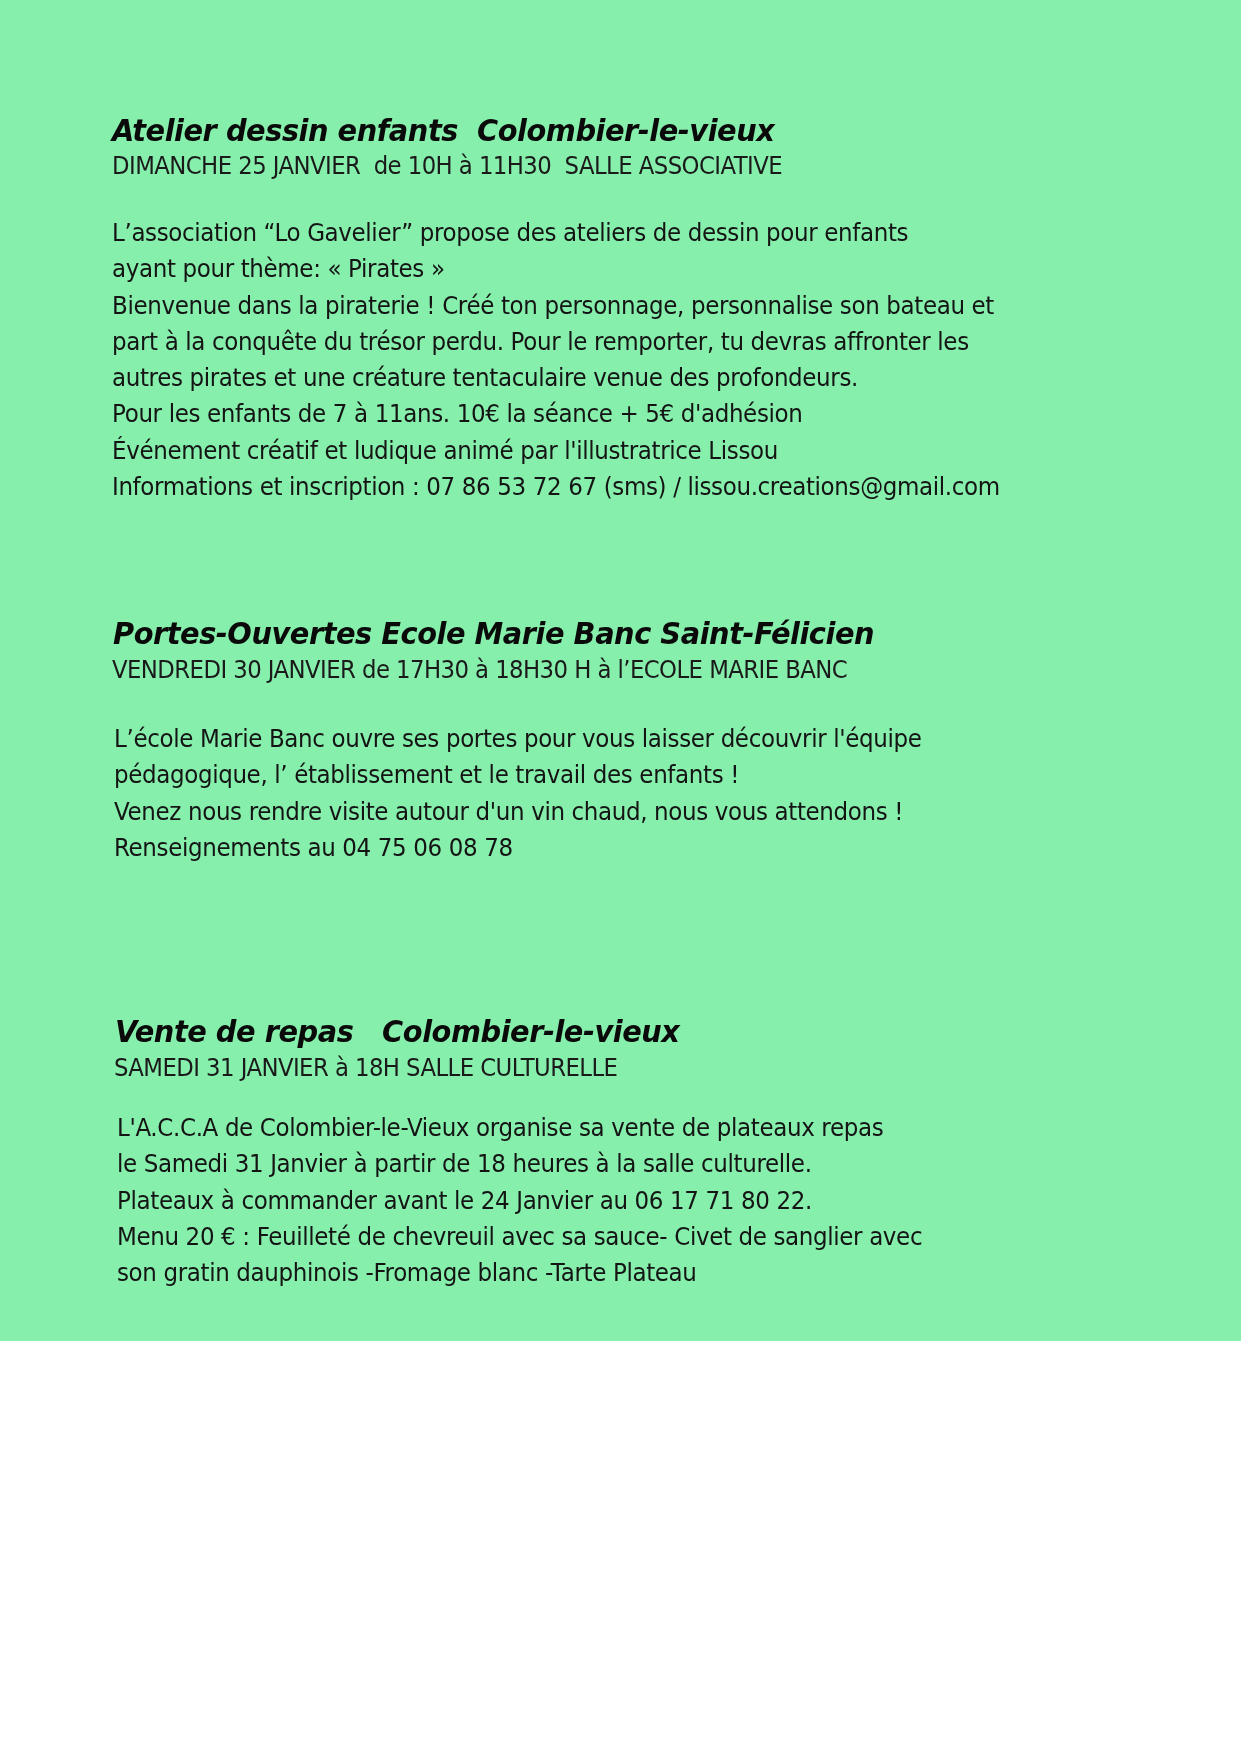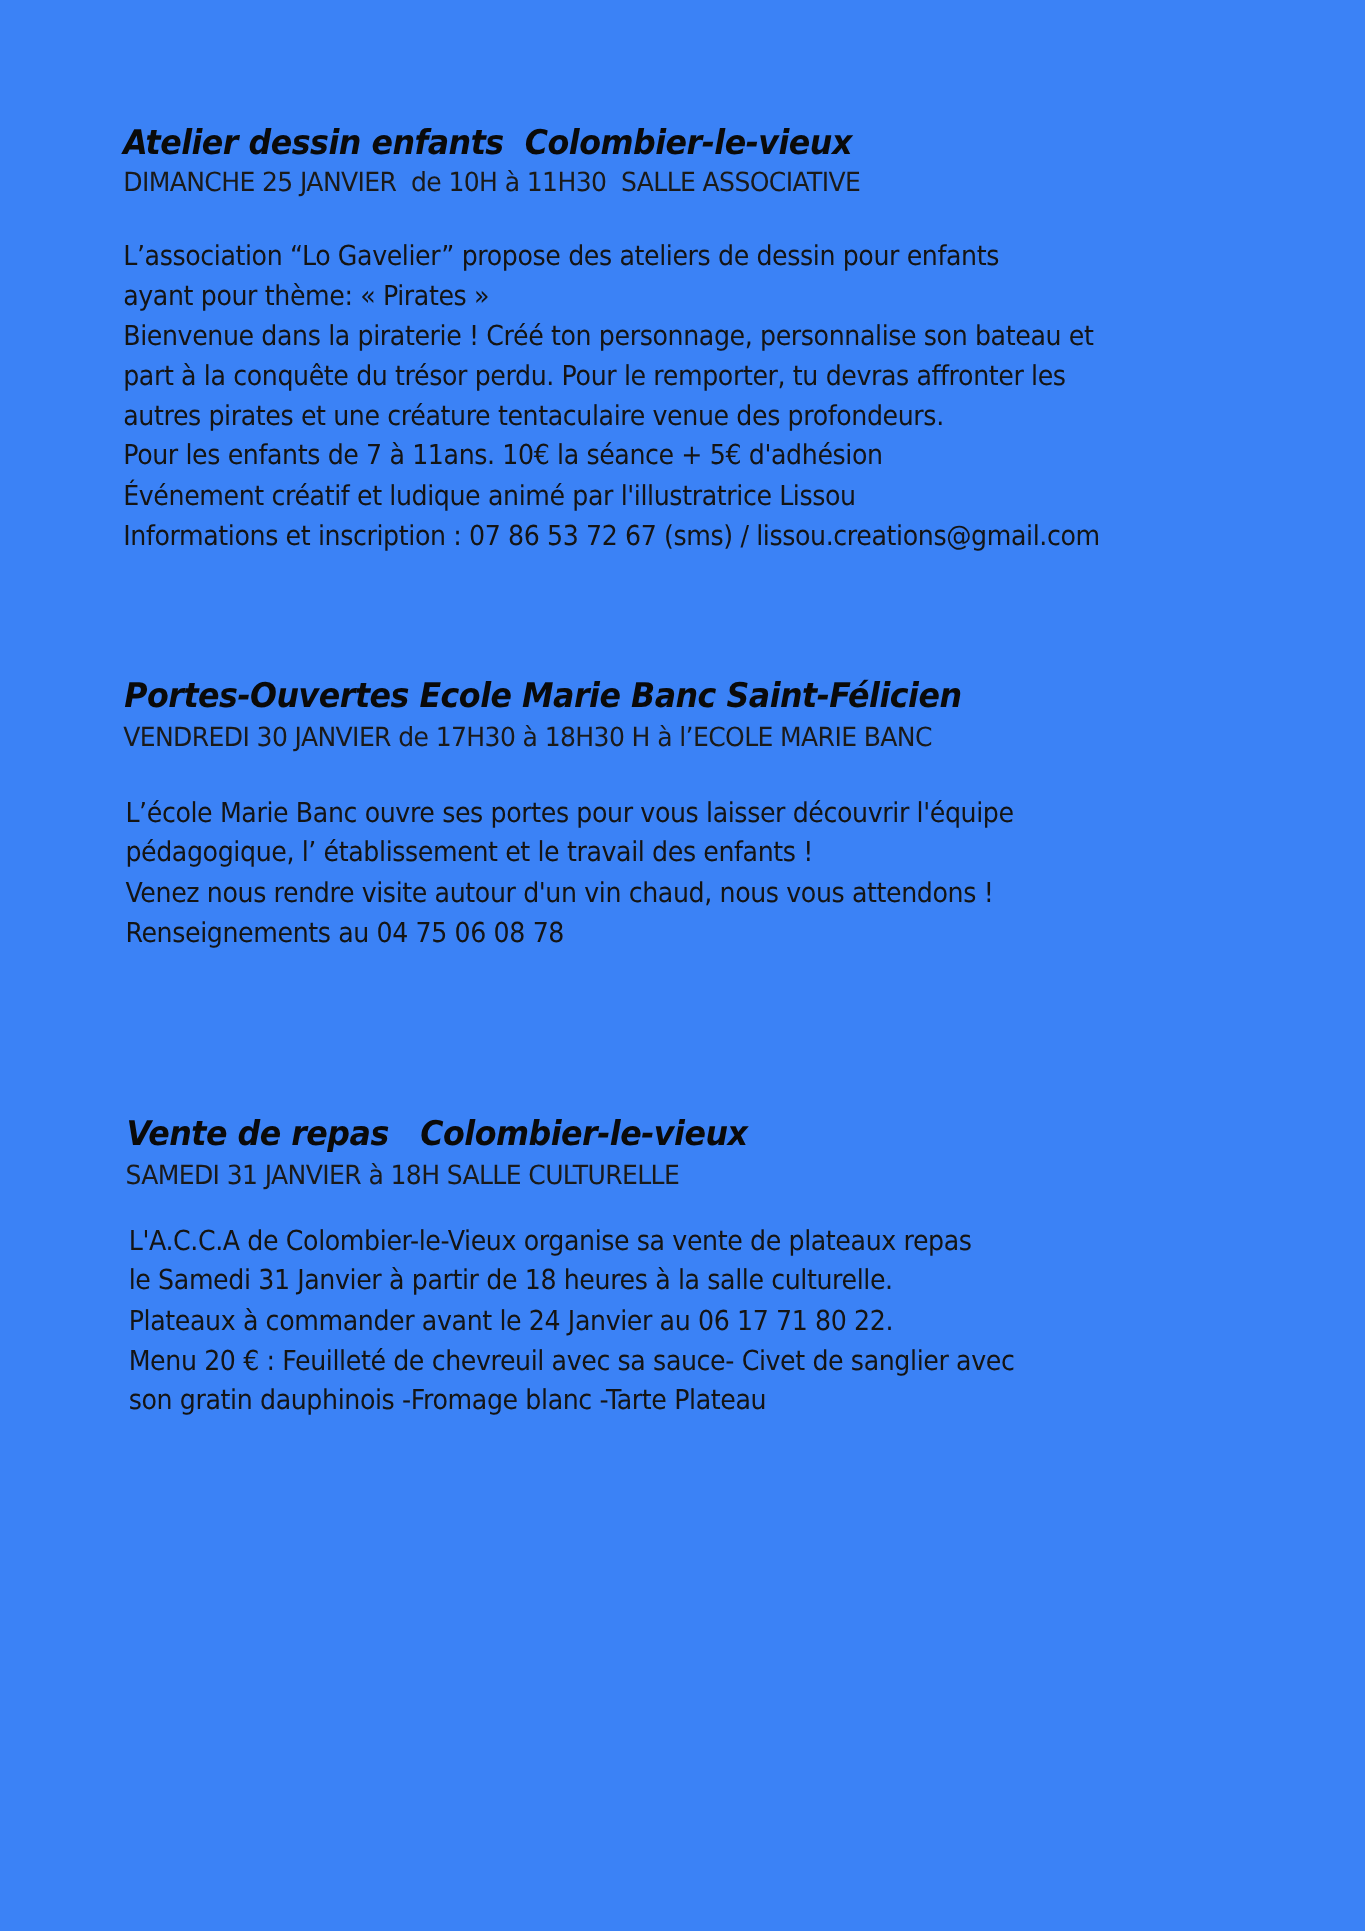--- a/index.html
+++ b/index.html
@@ -13,22 +13,22 @@
       position: relative;
       overflow: hidden;
       color: #111111;
       font-family: "DejaVu Sans", sans-serif;
     }
     .page {
       position: absolute;
       left: 0;
       top: 0;
       width: 1241px;
-      height: 1755px;
-      background: #3b82f6;
+      height: 1341px;
+      background: #86efac;
     }
     .event {
       position: absolute;
       left: 0;
       width: 1241px;
     }
     .event-title {
       position: absolute;
       font-family: "DejaVu Sans", sans-serif;
       font-weight: bold;

